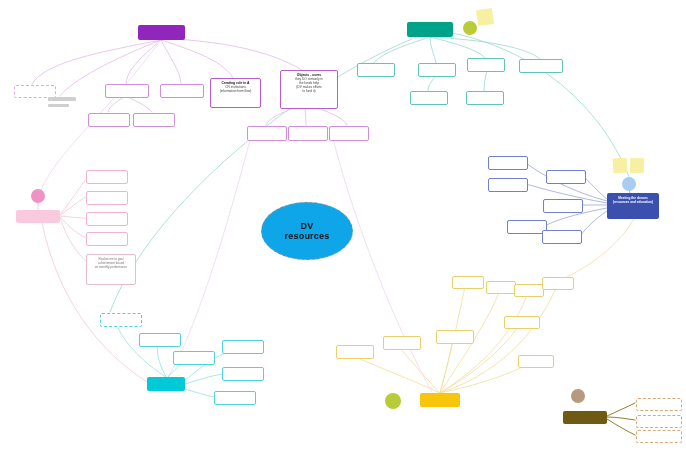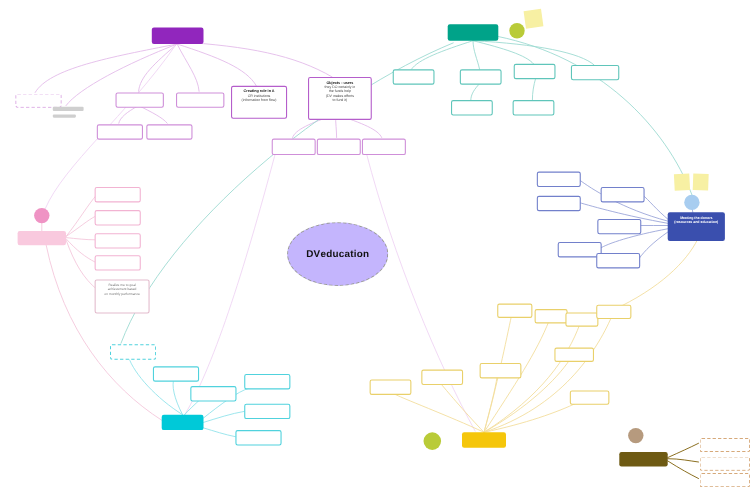--- a/index.html
+++ b/index.html
@@ -21,21 +21,21 @@
   .sticky{position:absolute;background:#f7f0a3}
   .bar{position:absolute;background:#cfcfcf;border-radius:1px}
   .txt{position:absolute;background:#fff;border:1px solid #b55ecb;border-radius:2px;
        font-size:3.2px;line-height:1.3;text-align:center;padding:1.5px 1px;color:#444;overflow:hidden}
   .txt .tt{font-weight:700;font-size:3.4px;color:#111}
   .note{position:absolute;background:#fff;border:1px solid #e3bccd;border-radius:2px;
         font-size:3px;line-height:1.35;text-align:center;padding:2px 1px;color:#777;overflow:hidden}
   .blue-root{position:absolute;background:#3a4fae;border-radius:2px;color:#fff;
         font-size:3.2px;line-height:1.3;text-align:center;padding:2.5px 1px;font-weight:700;overflow:hidden}
   .topic{position:absolute;left:261px;top:202px;width:90px;height:56px;border:1px dashed #9a9a9a;
-        border-radius:50%;background:#c4b5fd;display:flex;flex-direction:row;align-items:center;
+        border-radius:50%;background:#0ea5e9;display:flex;flex-direction:column;align-items:center;
         justify-content:center;font-weight:700;font-size:9px;color:#111;letter-spacing:.2px}
 </style>
 </head>
 <body>
 
 <div id="canvas">
 
   <svg class="connectors" viewBox="0 0 686 450">
     <g stroke="#e3bae9" stroke-width="0.8" fill="none" stroke-linecap="round">
       <path d="M161,40 C100,52 45,62 32,84"></path>
@@ -105,21 +105,21 @@
     </g>
     <g stroke="#8a6d1d" stroke-width="0.9" fill="none" stroke-linecap="round">
       <path d="M607,416 C618,411 627,407 635,403"></path>
       <path d="M607,417 C618,417 627,419 635,420"></path>
       <path d="M607,419 C618,426 627,431 635,435"></path>
     </g>
   </svg>
 
   <div class="topic">
     <div>DV</div>
-    <div>education</div>
+    <div>resources</div>
   </div>
 
   <div class="root" style="left:138px;top:25px;width:47px;height:15px;background:#9126bd"></div>
   <div class="n p dashed" style="left:14px;top:85px;width:40px;height:11px"></div>
   <div class="bar" style="left:48px;top:97px;width:28px;height:4px"></div>
   <div class="bar" style="left:48px;top:104px;width:21px;height:3px"></div>
   <div class="n p" style="left:105px;top:84px;width:42px;height:12px"></div>
   <div class="n p" style="left:160px;top:84px;width:42px;height:12px"></div>
   <div class="txt" style="left:210px;top:78px;width:47px;height:25px">
     <div class="tt">Creating role in A</div>

